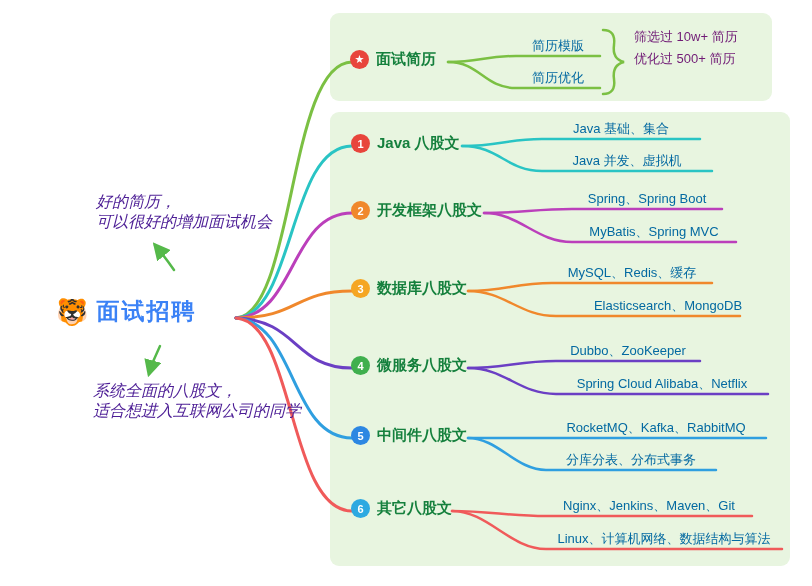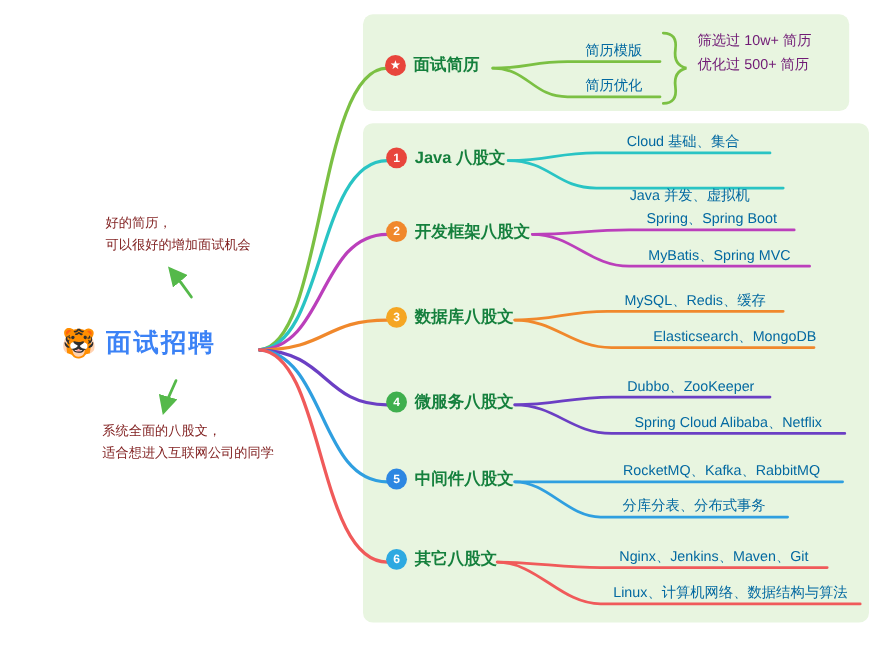--- a/index.html
+++ b/index.html
@@ -5,21 +5,21 @@
   html,body{margin:0;padding:0;background:#fff;}
   .canvas{position:relative;width:812px;height:586px;background:#fff;overflow:hidden;
           font-family:"Liberation Sans","DejaVu Sans",sans-serif;}
   .panel{position:absolute;border-radius:9px;z-index:0;}
   .panel-top{left:330px;top:13px;width:442px;height:88px;}
   .panel-main{left:330px;top:112px;width:460px;height:454px;}
   svg.links{position:absolute;left:0;top:0;z-index:1;pointer-events:none;}
   .center-node{position:absolute;left:56px;top:296px;display:flex;align-items:center;gap:8px;z-index:2;}
   .tiger{font-size:26px;line-height:30px;color:#f0882c;}
   .center-label{font-size:23px;font-weight:bold;color:#3b82f6;letter-spacing:2px;}
-  .annotation{position:absolute;z-index:2;color:#7f1d1d;font-size:12px;line-height:20px;}
+  .annotation{position:absolute;z-index:2;color:#4c1d95;font-size:16px;line-height:20px;font-style:italic;}
   .branch{position:absolute;display:flex;align-items:center;gap:7px;z-index:2;}
   .badge{width:19px;height:19px;border-radius:50%;color:#fff;font-size:11px;font-weight:bold;
          display:flex;align-items:center;justify-content:center;flex:0 0 19px;}
   .branch-label{font-size:15px;font-weight:bold;color:#15803d;white-space:nowrap;}
   .leaf{position:absolute;font-size:13px;color:#0369a1;text-align:center;white-space:nowrap;z-index:2;}
   .notes-block{position:absolute;left:634px;top:26px;z-index:2;}
   .note-line{font-size:13px;color:#701a75;line-height:22px;white-space:nowrap;}
 </style>
 </head>
 <body>
@@ -103,22 +103,22 @@
     <span class="badge" style="background-color: rgb(45, 135, 226);">5</span>
     <span class="branch-label">中间件八股文</span>
   </div>
   <div class="branch" style="left:351px;top:499px;">
     <span class="badge" style="background-color: rgb(45, 169, 225);">6</span>
     <span class="branch-label">其它八股文</span>
   </div>
 
   <div class="leaf" style="left:516px;top:37px;width:84px;">简历模版</div>
   <div class="leaf" style="left:516px;top:69px;width:84px;">简历优化</div>
-  <div class="leaf" style="left:542px;top:120px;width:158px;">Cloud 基础、集合</div>
-  <div class="leaf" style="left:542px;top:169px;width:170px;">Java 并发、虚拟机</div>
+  <div class="leaf" style="left:542px;top:120px;width:158px;">Java 基础、集合</div>
+  <div class="leaf" style="left:542px;top:152px;width:170px;">Java 并发、虚拟机</div>
   <div class="leaf" style="left:572px;top:190px;width:150px;">Spring、Spring Boot</div>
   <div class="leaf" style="left:572px;top:223px;width:164px;">MyBatis、Spring MVC</div>
   <div class="leaf" style="left:552px;top:264px;width:160px;">MySQL、Redis、缓存</div>
   <div class="leaf" style="left:576px;top:297px;width:184px;">Elasticsearch、MongoDB</div>
   <div class="leaf" style="left:556px;top:342px;width:144px;">Dubbo、ZooKeeper</div>
   <div class="leaf" style="left:556px;top:375px;width:212px;">Spring Cloud Alibaba、Netflix</div>
   <div class="leaf" style="left:546px;top:419px;width:220px;">RocketMQ、Kafka、RabbitMQ</div>
   <div class="leaf" style="left:546px;top:451px;width:170px;">分库分表、分布式事务</div>
   <div class="leaf" style="left:546px;top:530px;width:236px;">Linux、计算机网络、数据结构与算法</div>
   <div class="leaf" style="left:546px;top:497px;width:206px;">Nginx、Jenkins、Maven、Git</div>

